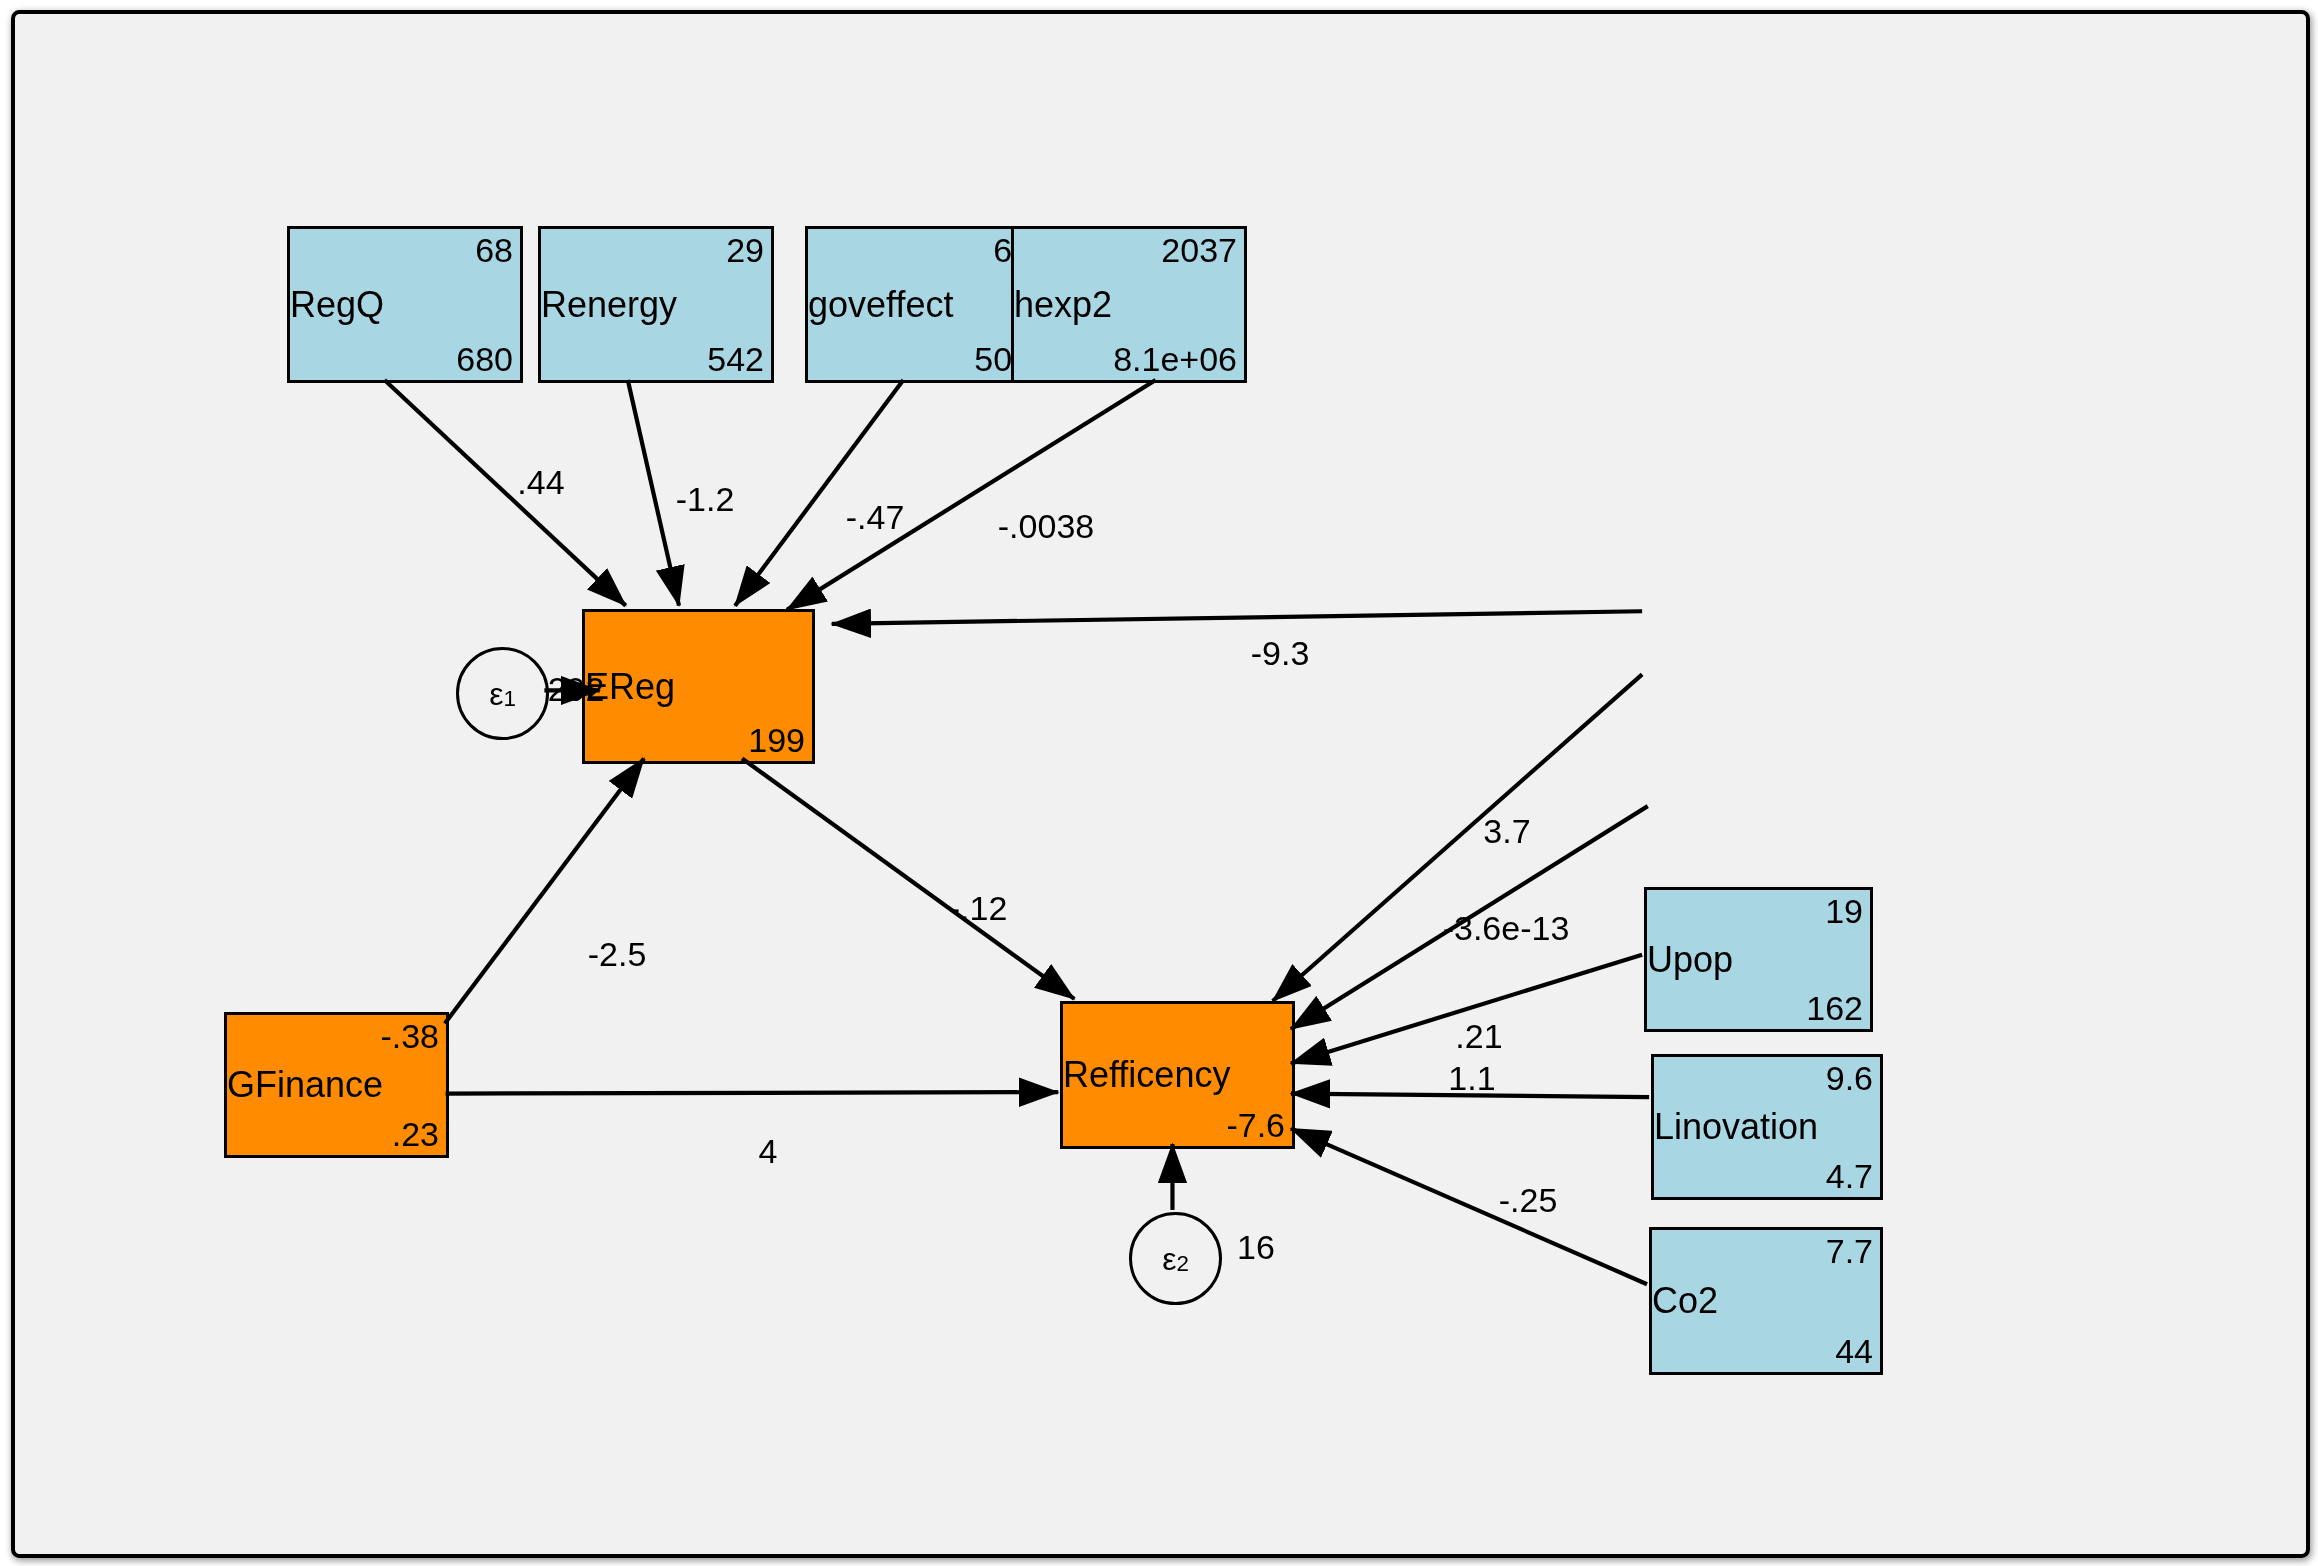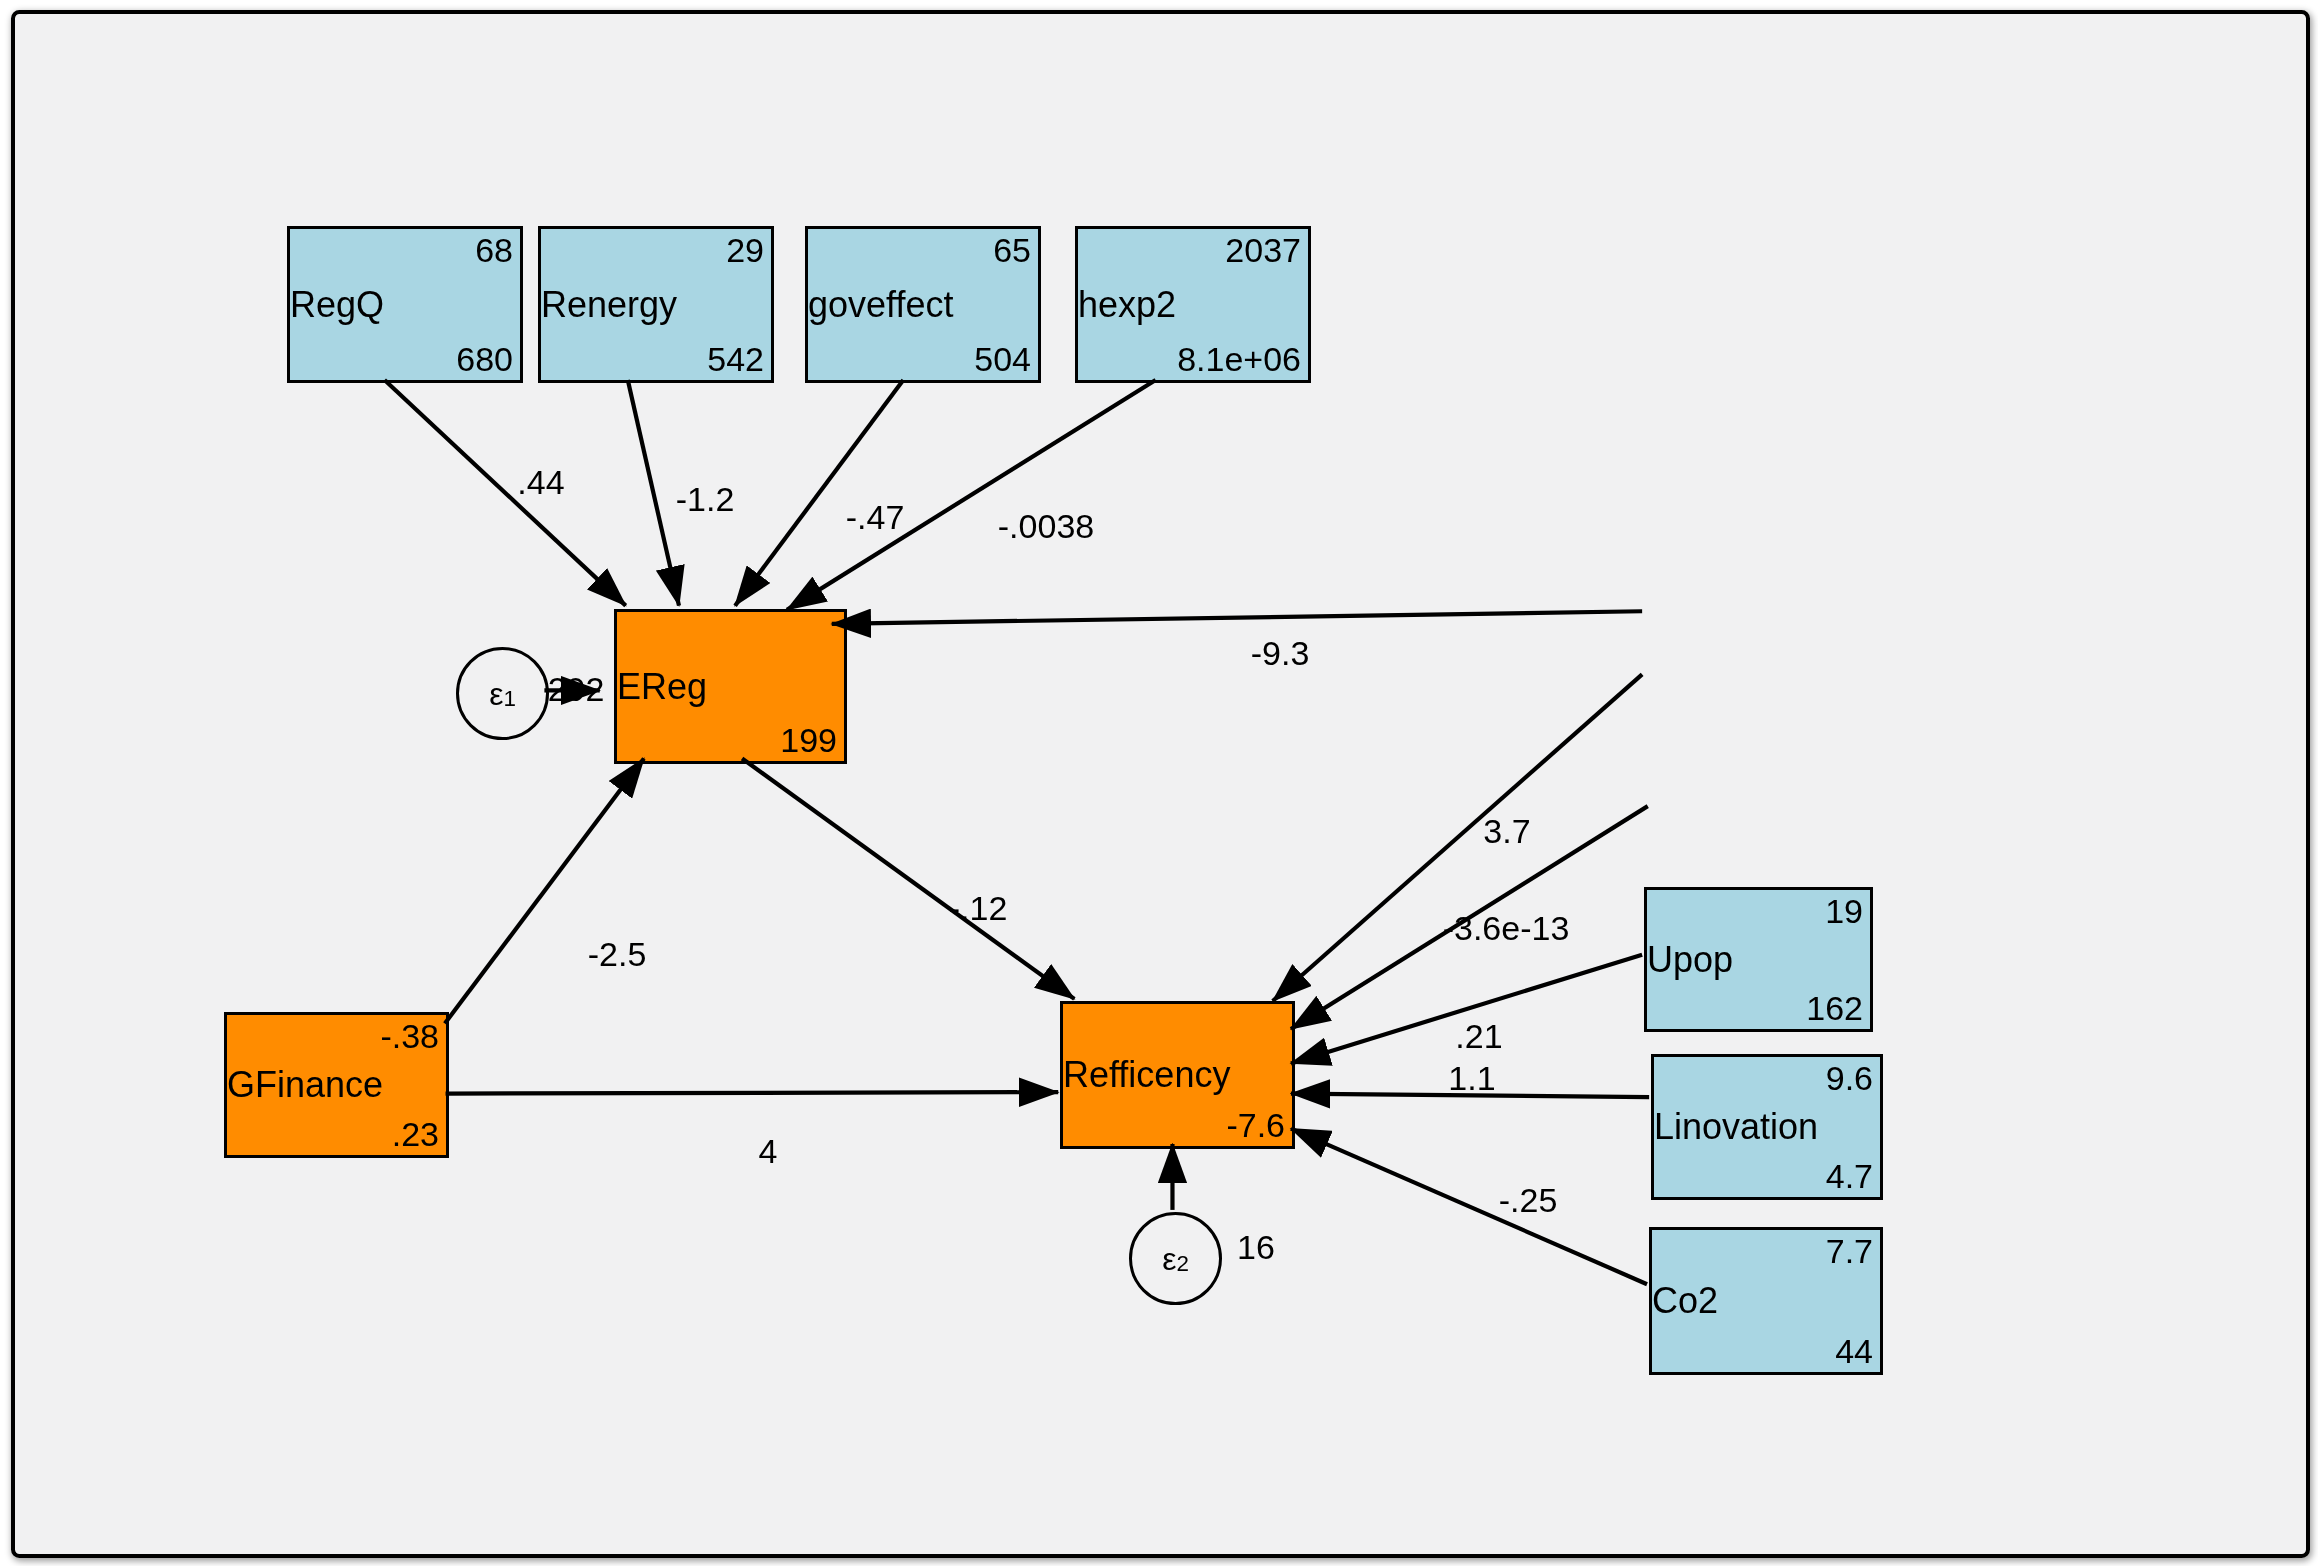--- a/index.html
+++ b/index.html
@@ -42,21 +42,21 @@
     <span>Renergy</span>
     <span class="corner bottom">542</span>
   </div>
 
   <div class="node blue" style="left:805px;top:226px;width:230px;height:151px">
     <span class="corner top">65</span>
     <span>goveffect</span>
     <span class="corner bottom">504</span>
   </div>
 
-  <div class="node blue" style="left:1075px;top:226px;width:230px;height:151px">
+  <div class="node blue" style="left:1011px;top:226px;width:230px;height:151px">
     <span class="corner top">2037</span>
     <span>hexp2</span>
     <span class="corner bottom">8.1e+06</span>
   </div>
 
 
 
   <div class="node blue" style="left:1644px;top:887px;width:223px;height:139px">
     <span class="corner top">19</span>
     <span>Upop</span>
@@ -68,21 +68,21 @@
     <span>Linovation</span>
     <span class="corner bottom">4.7</span>
   </div>
 
   <div class="node blue" style="left:1649px;top:1227px;width:228px;height:142px">
     <span class="corner top">7.7</span>
     <span>Co2</span>
     <span class="corner bottom">44</span>
   </div>
 
-  <div class="node orange" style="left:614px;top:609px;width:227px;height:149px">
+  <div class="node orange" style="left:582px;top:609px;width:227px;height:149px">
     <span>EReg</span>
     <span class="corner bottom">199</span>
   </div>
 
   <div class="node orange" style="left:224px;top:1012px;width:219px;height:140px">
     <span class="corner top">-.38</span>
     <span>GFinance</span>
     <span class="corner bottom">.23</span>
   </div>
 

